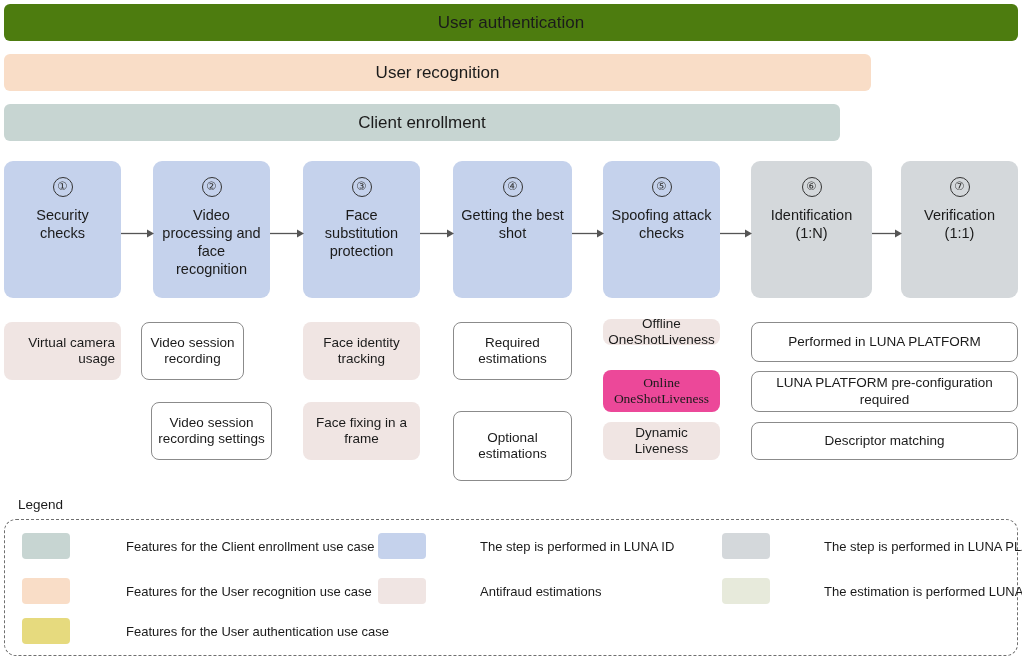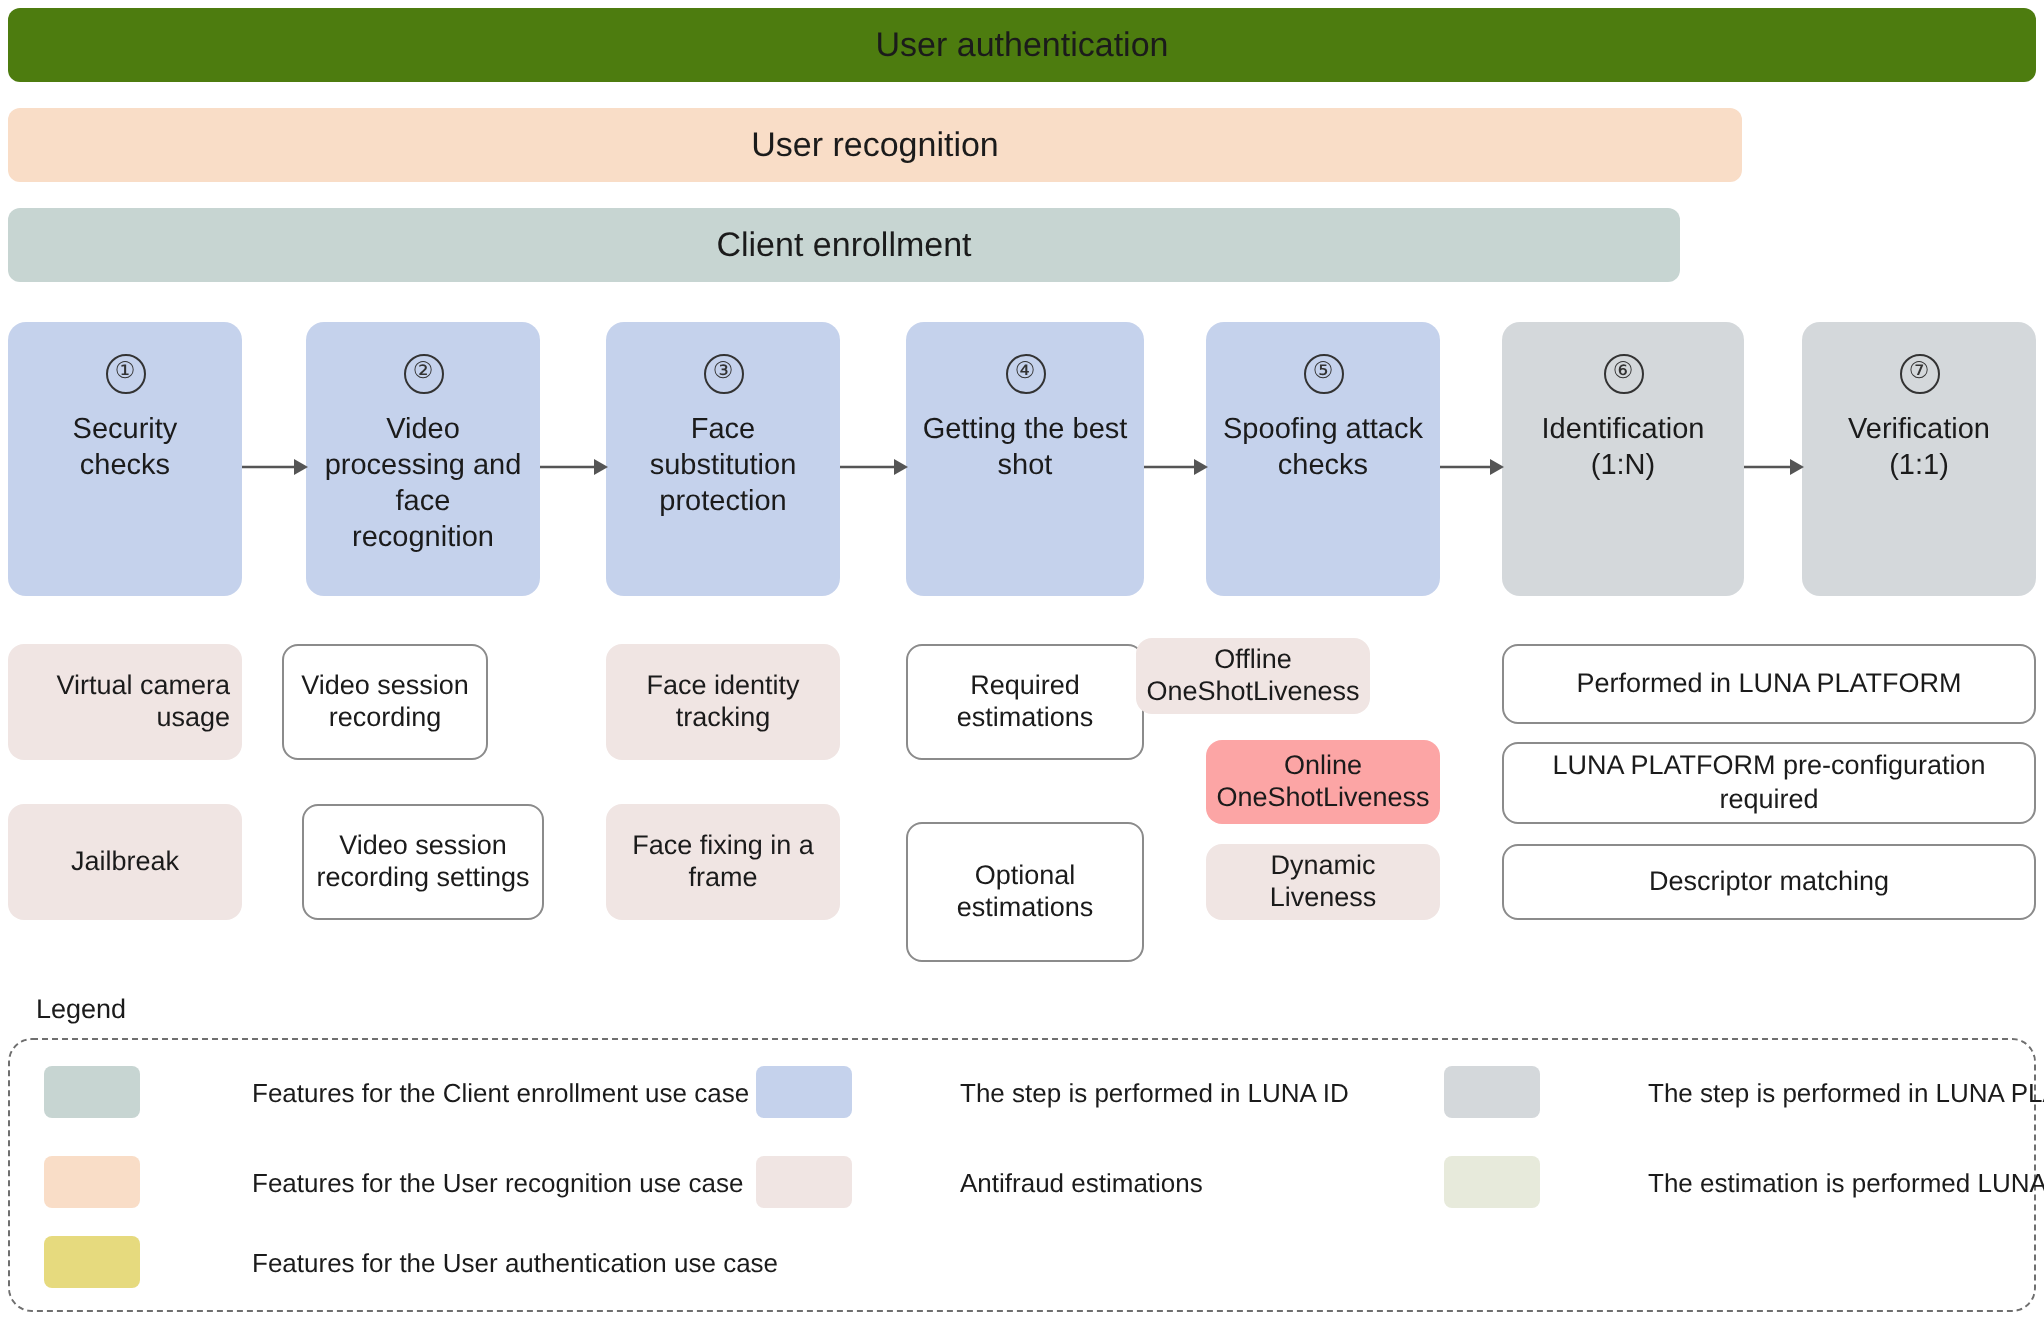--- a/index.html
+++ b/index.html
@@ -77,37 +77,37 @@
     border-radius:8px;
     box-sizing:border-box;
     display:flex;align-items:center;justify-content:center;
     text-align:center;
     font-size:13.5px;
     line-height:16.5px;
     color:#1b1b1b;
     padding:3px 6px;
   }
   .sub.pink{background:#f0e5e3;}
-  .sub.olive{background:#fca5a5;}
+  .sub.olive{background:#ec4899;font-family:Liberation Serif, serif;}
   .sub.white{background:#ffffff;border:1.1px solid #8b8b8b;}
 
   
   #sub-1-1{left:4px;top:322px;width:117px;height:58px;text-align:right;}
   #sub-1-2{left:4px;top:402px;width:117px;height:58px;}
   
   #sub-2-1{left:141px;top:322px;width:103px;height:58px;justify-content:flex-end;}
   #sub-2-2{left:151px;top:402px;width:121px;height:58px;}
   
   #sub-3-1{left:303px;top:322px;width:117px;height:58px;}
   #sub-3-2{left:303px;top:402px;width:117px;height:58px;}
   
   #sub-4-1{left:453px;top:322px;width:119px;height:58px;}
   #sub-4-2{left:453px;top:411px;width:119px;height:70px;}
   
-  #sub-5-1{left:568px;top:319px;width:117px;height:38px;}
+  #sub-5-1{left:603px;top:319px;width:117px;height:26px;}
   #sub-5-2{left:603px;top:370px;width:117px;height:42px;}
   #sub-5-3{left:603px;top:422px;width:117px;height:38px;}
   
   #sub-67-1{left:751px;top:322px;width:267px;height:40px;}
   #sub-67-2{left:751px;top:371px;width:267px;height:41px;}
   #sub-67-3{left:751px;top:422px;width:267px;height:38px;}
 
   
   #legend-title{
     position:absolute;left:18px;top:497px;
@@ -212,23 +212,20 @@
   <div class="arrow" id="arrow6">
     <svg width="30" height="11" viewBox="0 0 30 11">
         <path d="M0 5.5 H23" stroke="#555" stroke-width="1.3" fill="none"></path>
         <path d="M23 1.5 L30 5.5 L23 9.5 Z" fill="#555"></path>
       </svg>
   </div>
 
   <div class="sub pink" id="sub-1-1">
     <span>Virtual camera usage</span>
   </div>
-  <div class="sub pink" id="sub-1-2">
-    <span>Jailbreak</span>
-  </div>
 
   <div class="sub white" id="sub-2-1">
     <span>Video session recording</span>
   </div>
   <div class="sub white" id="sub-2-2">
     <span>Video session recording settings</span>
   </div>
 
   <div class="sub pink" id="sub-3-1">
     <span>Face identity tracking</span>

